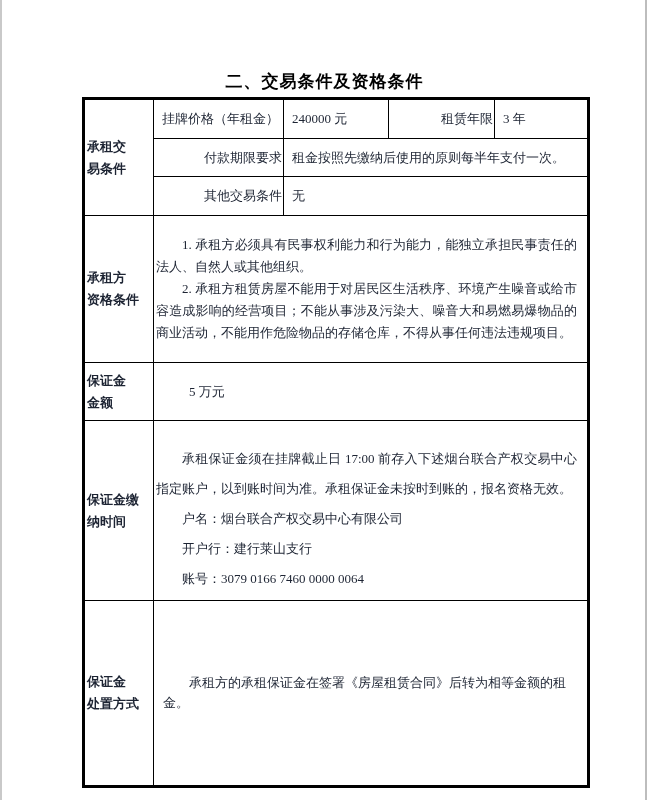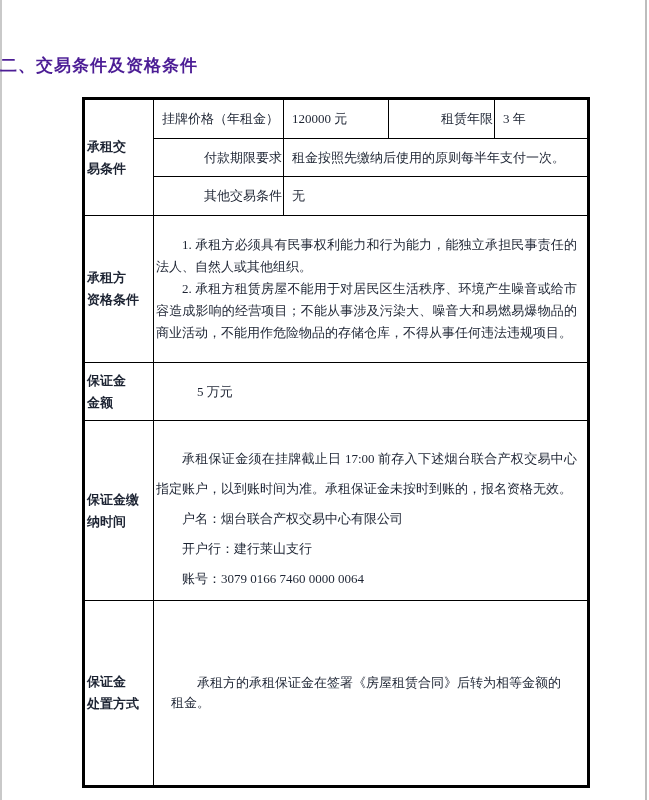--- a/index.html
+++ b/index.html
@@ -24,26 +24,26 @@
     background: #c9c9c9;
   }
   .edge-left { left: 0; }
   .edge-right { right: 2px; background: #bdbdbd; }
 
   .doc-title {
     position: absolute;
     top: 54px;
     left: 0;
     right: 0;
-    margin: 0;
-    text-align: left;
+    margin: 16px;
+    text-align: center;
     font-size: 17px;
     font-weight: bold;
     letter-spacing: 1px;
-    color: #4c1d95;
+    color: #000000;
   }
 
   table.cond-table {
     position: absolute;
     left: 82px;
     top: 97px;
     width: 505px;
     height: 691px;
     border-collapse: collapse;
     table-layout: fixed;
@@ -93,21 +93,21 @@
   }
   .cell-deposit-pay p.intro {
     text-indent: 2em;
     text-align: justify;
   }
   .cell-deposit-pay p.sub {
     padding-left: 2em;
   }
 
   .single-indent {
-    margin: 16px;
+    margin: 8px;
     text-indent: 2em;
     line-height: 20px;
     padding-right: 8px;
   }
 </style>
 </head>
 <body>
 
 <div class="page">
   <div class="edge edge-left"></div>
@@ -121,21 +121,21 @@
       <col style="width:130px">
       <col style="width:105px">
       <col style="width:106px">
       <col style="width:94px">
     </colgroup>
     <tbody>
       <tr class="r1">
         <td rowspan="3" class="row-hdr">承租交
 易条件</td>
         <td class="lbl-left">挂牌价格（年租金）</td>
-        <td class="val">120000 元</td>
+        <td class="val">240000 元</td>
         <td class="lbl-center">租赁年限</td>
         <td class="val">3 年</td>
       </tr>
       <tr class="r2">
         <td class="lbl-center">付款期限要求</td>
         <td colspan="3" class="val">租金按照先缴纳后使用的原则每半年支付一次。</td>
       </tr>
       <tr class="r3">
         <td class="lbl-center">其他交易条件</td>
         <td colspan="3" class="val">无</td>

